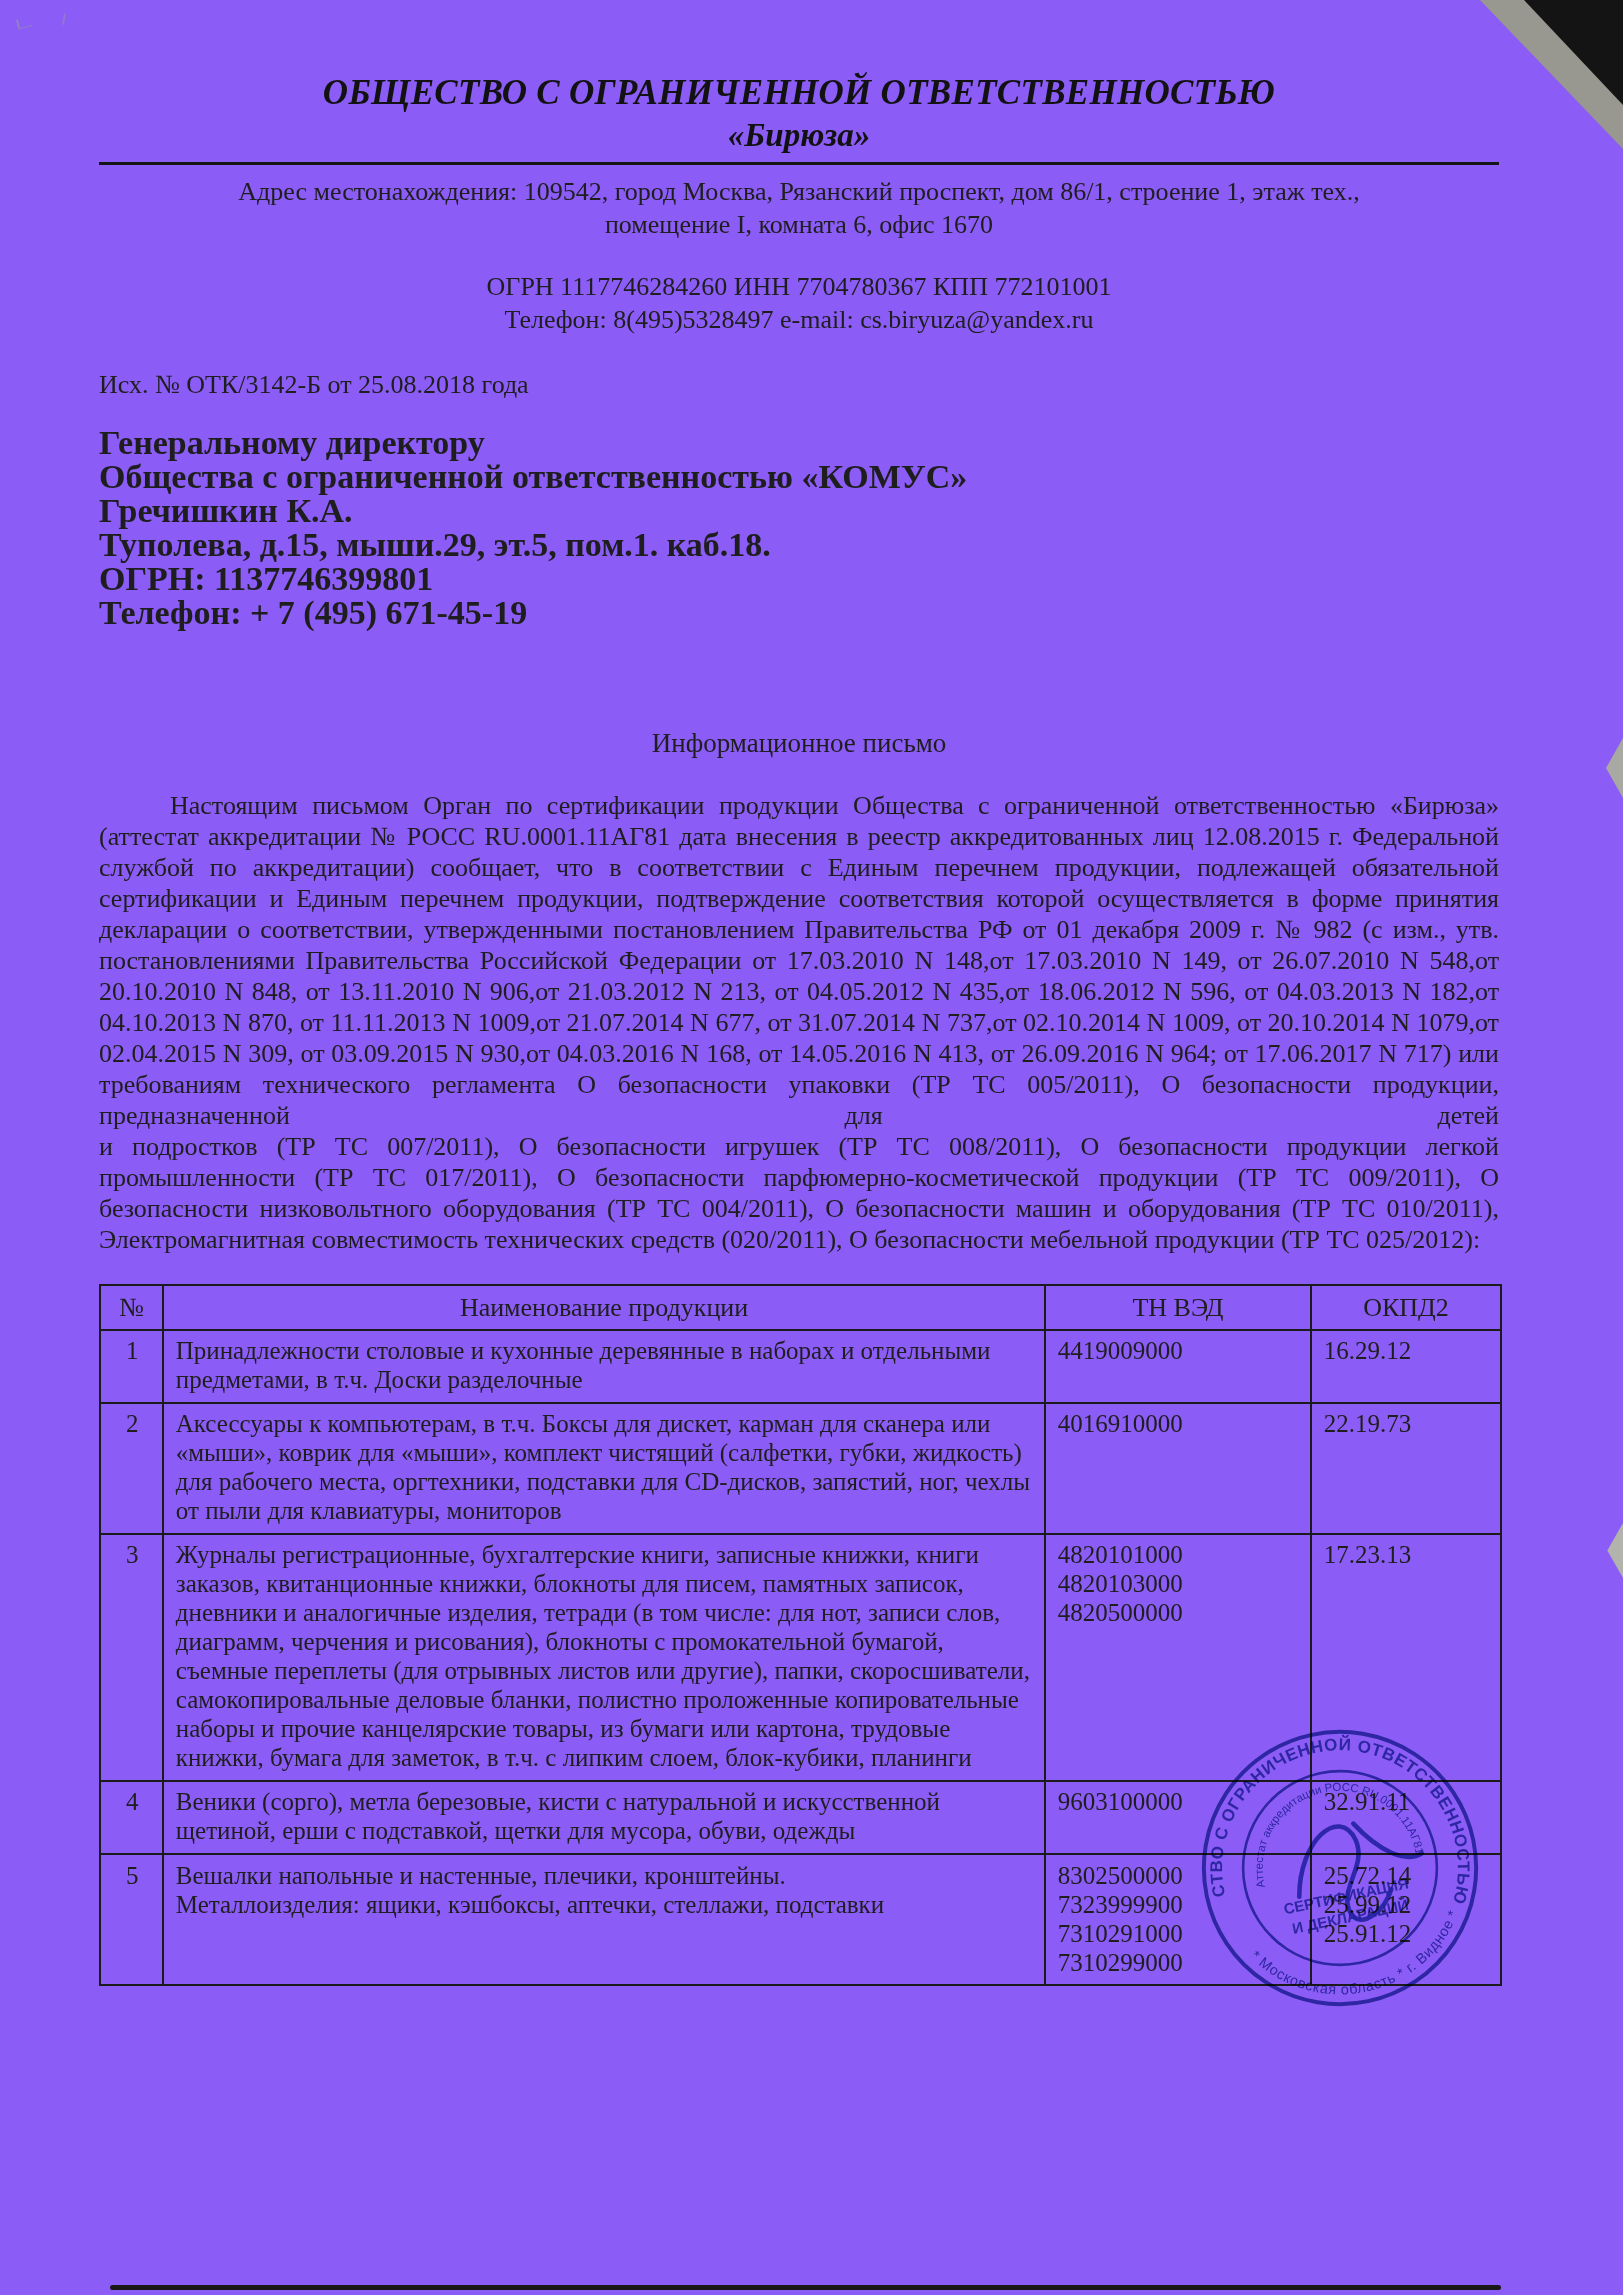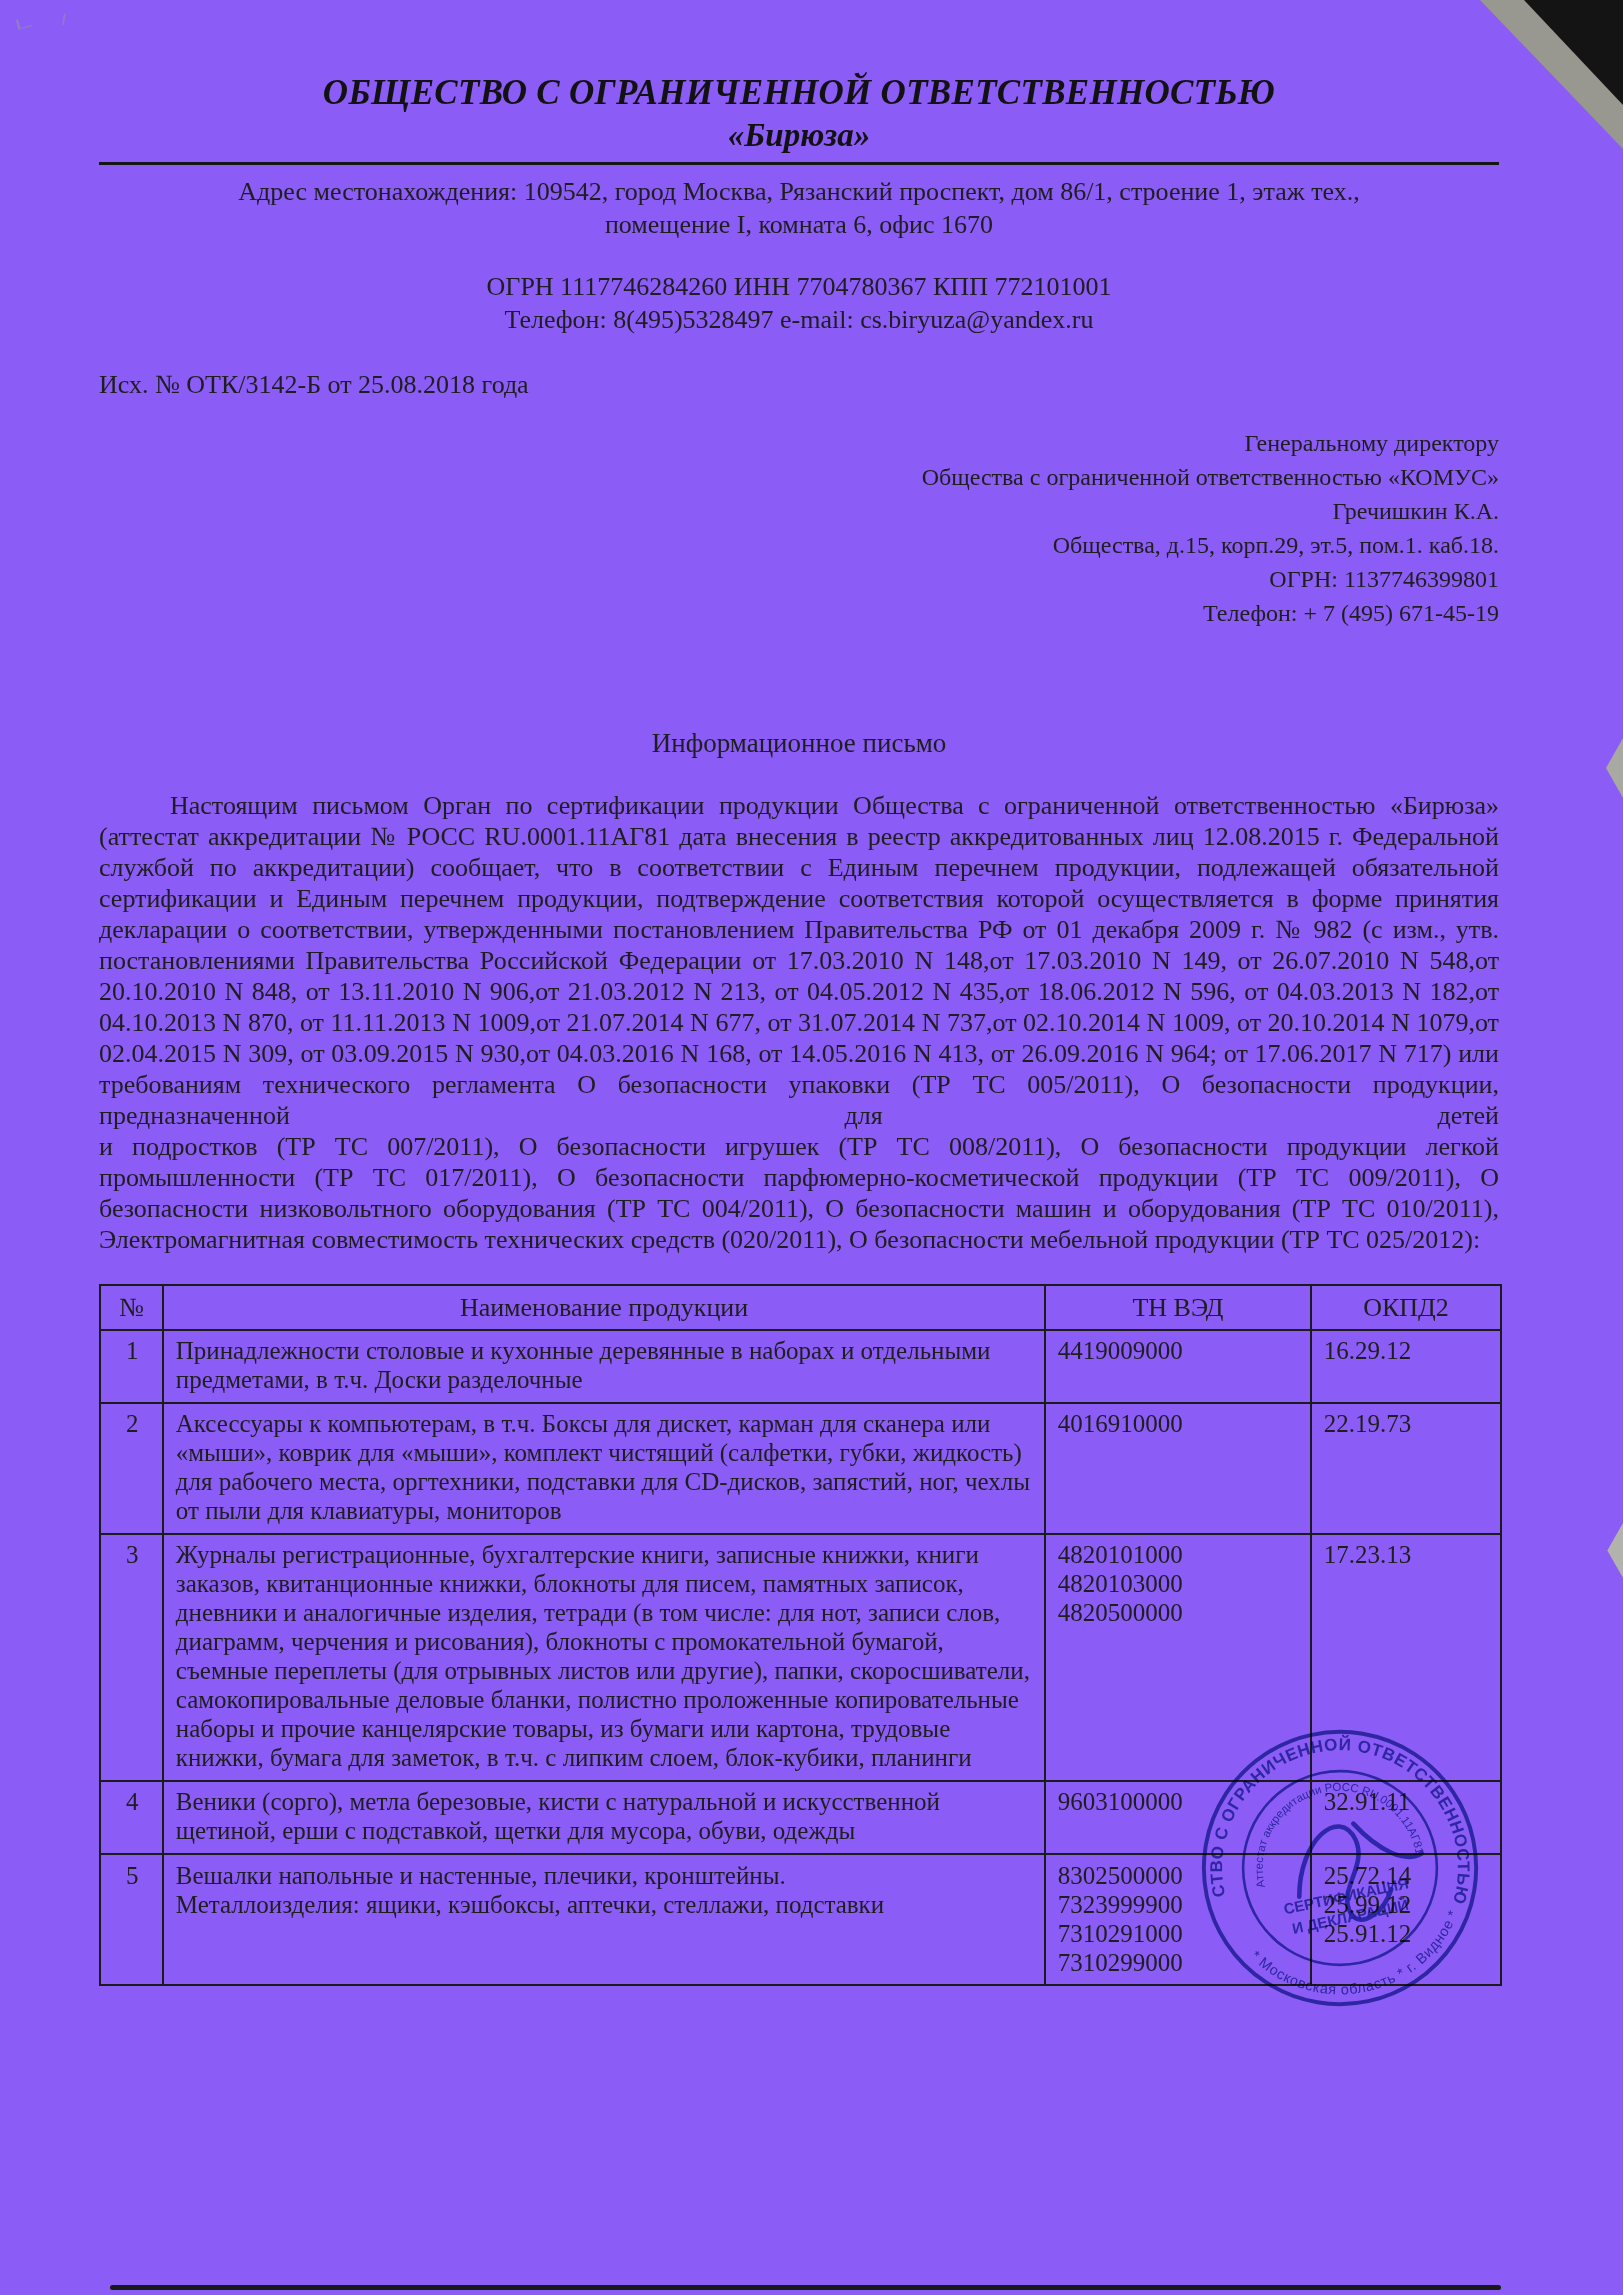--- a/index.html
+++ b/index.html
@@ -21,21 +21,21 @@
     margin:3.9px 0 0 0; text-align:center; font-style:italic; font-weight:bold;
     font-size:33px; color:#121212;
   }
   .head-rule { border:none; border-bottom:3.3px solid #161616; margin:7.9px 0 10.5px 0; }
 
   .addr-line { text-align:center; font-size:26px; line-height:33px; }
   .reg-block { margin-top:29px; text-align:center; font-size:26px; line-height:33px; }
 
   .outgoing { margin-top:34px; font-size:26px; }
 
-  .recipient { margin-top:26px; text-align:right; font-size:24px; line-height:34px; }
+  .recipient { margin-top:26px; text-align:left; font-size:34px; line-height:34px;font-weight:bold; }
 
   .doc-title { margin-top:98px; text-align:center; font-size:27px; }
 
   .body-text { margin-top:31px; font-size:26px; line-height:31px; text-align:justify; }
   .body-text .p1 { margin:0; text-indent:71px; text-align-last:justify; }
   .body-text .p2 { margin:0; }
 
   table.products {
     margin-top:29px; border-collapse:collapse; table-layout:fixed;
     width:1400px; font-size:25px;
@@ -112,21 +112,21 @@
       <div>ОГРН 1117746284260 ИНН 7704780367 КПП 772101001</div>
       <div>Телефон: 8(495)5328497 e-mail: cs.biryuza@yandex.ru</div>
     </div>
 
     <div class="outgoing">Исх. № ОТК/3142-Б от 25.08.2018 года</div>
 
     <div class="recipient">
       <div>Генеральному директору</div>
       <div>Общества с ограниченной ответственностью «КОМУС»</div>
       <div>Гречишкин К.А.</div>
-      <div>Общества, д.15, корп.29, эт.5, пом.1. каб.18.</div>
+      <div>Туполева, д.15, мыши.29, эт.5, пом.1. каб.18.</div>
       <div>ОГРН: 1137746399801</div>
       <div>Телефон: + 7 (495) 671-45-19</div>
     </div>
 
     <div class="doc-title">Информационное письмо</div>
 
     <div class="body-text">
       <p class="p1">Настоящим письмом Орган по сертификации продукции Общества с ограниченной ответственностью «Бирюза» (аттестат аккредитации № РОСС RU.0001.11АГ81 дата внесения в реестр аккредитованных лиц 12.08.2015 г. Федеральной службой по аккредитации) сообщает, что в соответствии с Единым перечнем продукции, подлежащей обязательной сертификации и Единым перечнем продукции, подтверждение соответствия которой осуществляется в форме принятия декларации о соответствии, утвержденными постановлением Правительства РФ от 01 декабря 2009 г. № 982 (с изм., утв. постановлениями Правительства Российской Федерации от 17.03.2010 N 148,от 17.03.2010 N 149, от 26.07.2010 N 548,от 20.10.2010 N 848, от 13.11.2010 N 906,от 21.03.2012 N 213, от 04.05.2012 N 435,от 18.06.2012 N 596, от 04.03.2013 N 182,от 04.10.2013 N 870, от 11.11.2013 N 1009,от 21.07.2014 N 677, от 31.07.2014 N 737,от 02.10.2014 N 1009, от 20.10.2014 N 1079,от 02.04.2015 N 309, от 03.09.2015 N 930,от 04.03.2016 N 168, от 14.05.2016 N 413, от 26.09.2016 N 964; от 17.06.2017 N 717) или требованиям технического регламента О безопасности упаковки (ТР ТС 005/2011), О безопасности продукции, предназначенной для детей</p>
       <p class="p2">и подростков (ТР ТС 007/2011), О безопасности игрушек (ТР ТС 008/2011), О безопасности продукции легкой промышленности (ТР ТС 017/2011), О безопасности парфюмерно-косметической продукции (ТР ТС 009/2011), О безопасности низковольтного оборудования (ТР ТС 004/2011), О безопасности машин и оборудования (ТР ТС 010/2011), Электромагнитная совместимость технических средств (020/2011), О безопасности мебельной продукции (ТР ТС 025/2012):</p>
     </div>

